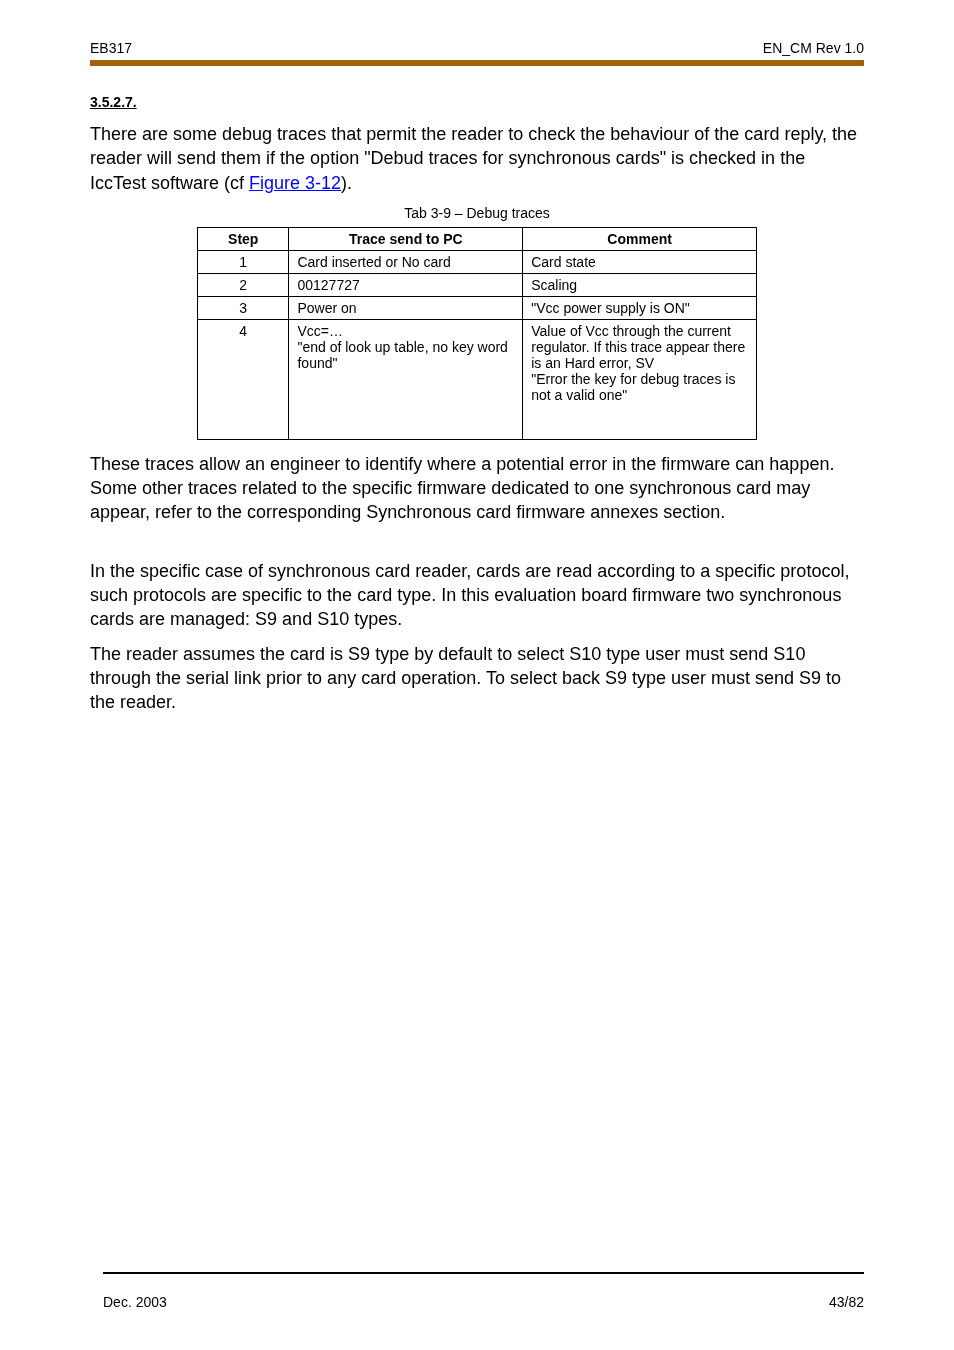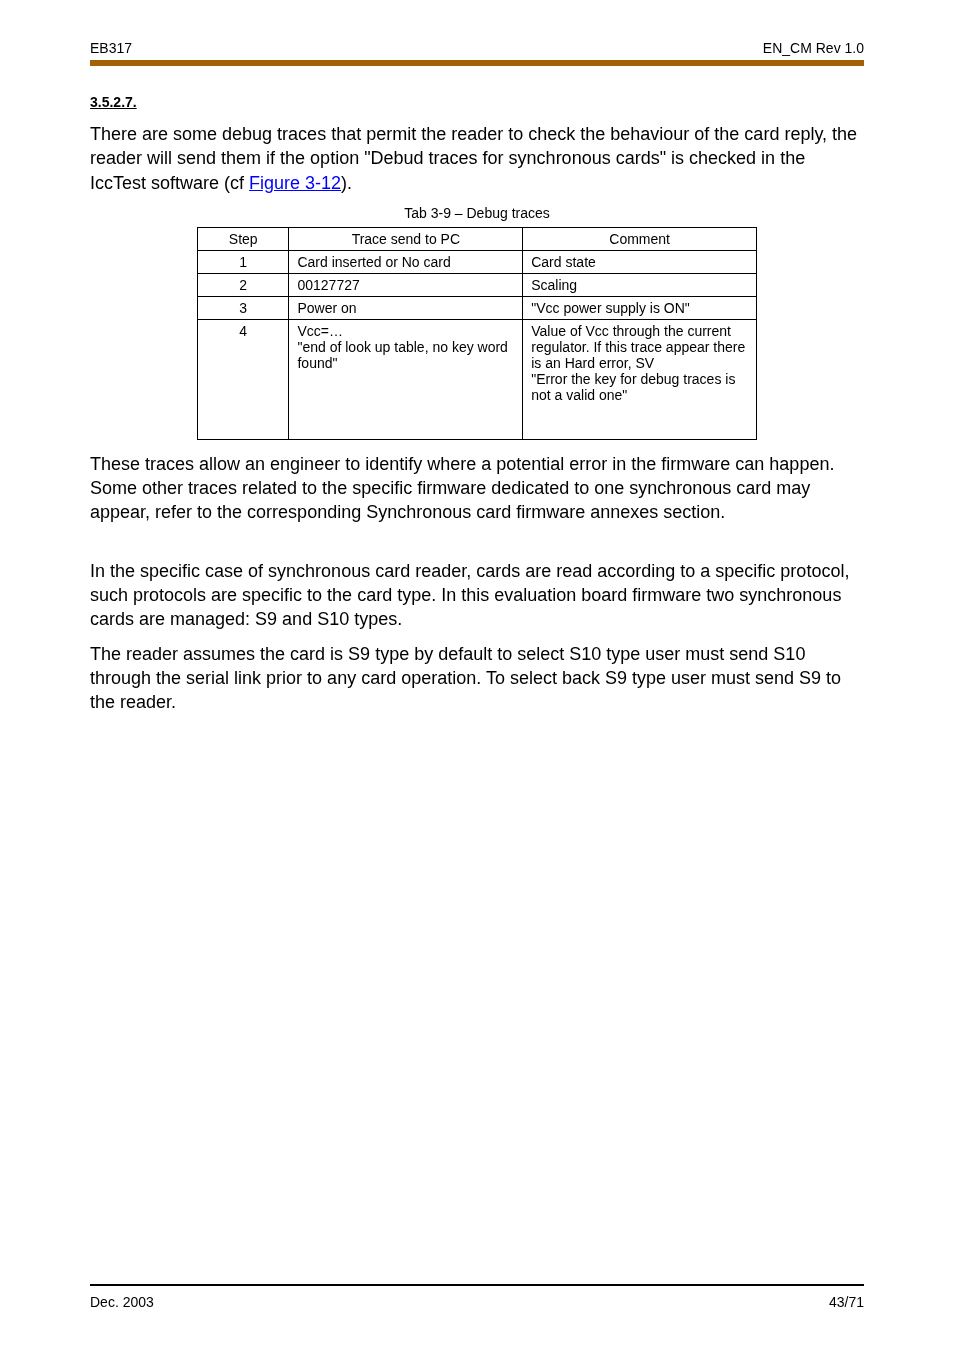--- a/index.html
+++ b/index.html
@@ -43,36 +43,36 @@
     width: 560px;
   }
   table.traces th, table.traces td {
     border: 1px solid #000;
     padding: 3px 8px;
     text-align: left;
     vertical-align: top;
     font-size: 14px;
   }
   table.traces th {
-    font-weight: normal;
+    font-weight: bold;
     background: #fff;
     text-align: center;
   }
   table.traces td.col1 { width: 90px; text-align: center; }
   table.traces td.col2 { width: 230px; }
   table.traces td.col3 { width: 230px; }
   .last-row td { height: 120px; }
   .spacer { height: 24px; }
   .footer {
     position: absolute;
-    left: 90px;
+    left: 103px;
     right: 90px;
     bottom: 40px;
     border-top: 2px solid #000;
-    padding-top: 8px;
+    padding-top: 20px;
     display: flex;
     justify-content: space-between;
     font-size: 14px;
   }
   .tab-caption {
     text-align: center;
     font-size: 14px;
     margin-bottom: 6px;
   }
 </style>
@@ -127,14 +127,14 @@
 <div class="para">These traces allow an engineer to identify where a potential error in the firmware can happen. Some other traces related to the specific firmware dedicated to one synchronous card may appear, refer to the corresponding Synchronous card firmware annexes section.</div>
 
 <div class="spacer"></div>
 
 <div class="para">In the specific case of synchronous card reader, cards are read according to a specific protocol, such protocols are specific to the card type. In this evaluation board firmware two synchronous cards are managed: S9 and S10 types.</div>
 
 <div class="para">The reader assumes the card is S9 type by default to select S10 type user must send S10 through the serial link prior to any card operation. To select back S9 type user must send S9 to the reader.</div>
 
 <div class="footer">
   <span>Dec. 2003</span>
-  <span>43/71</span>
+  <span>43/82</span>
 </div>
 
 </body></html>

